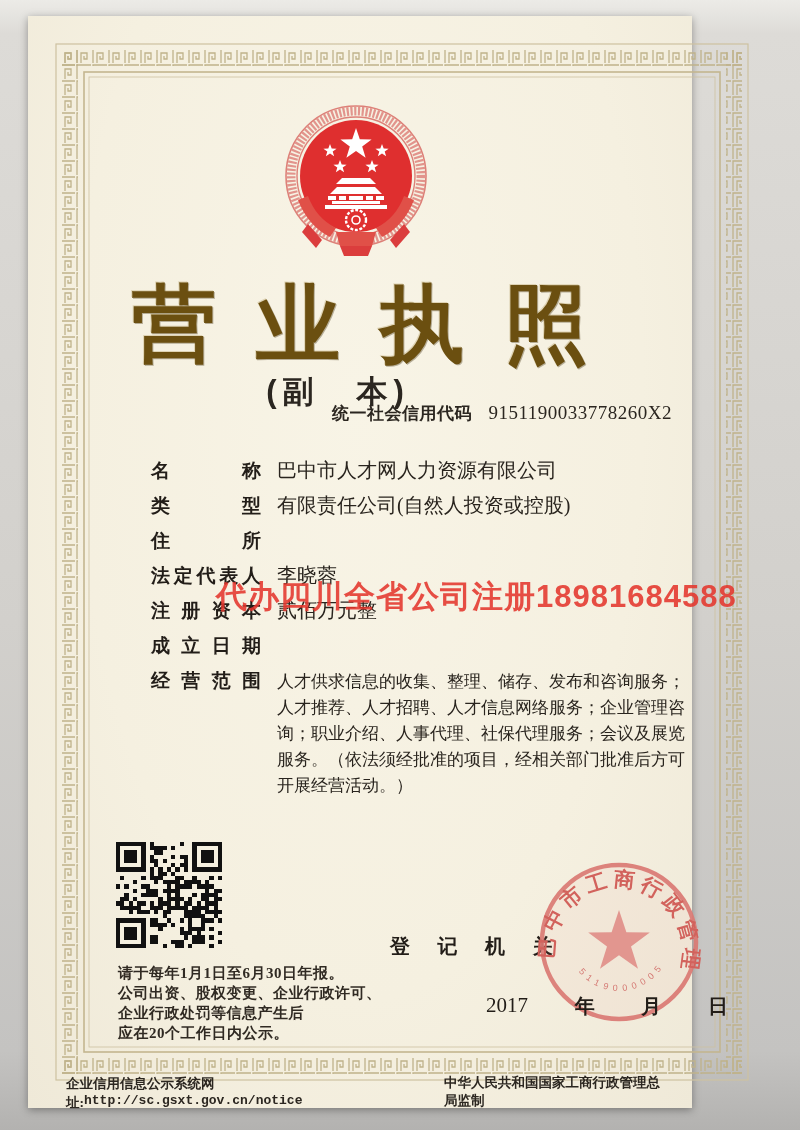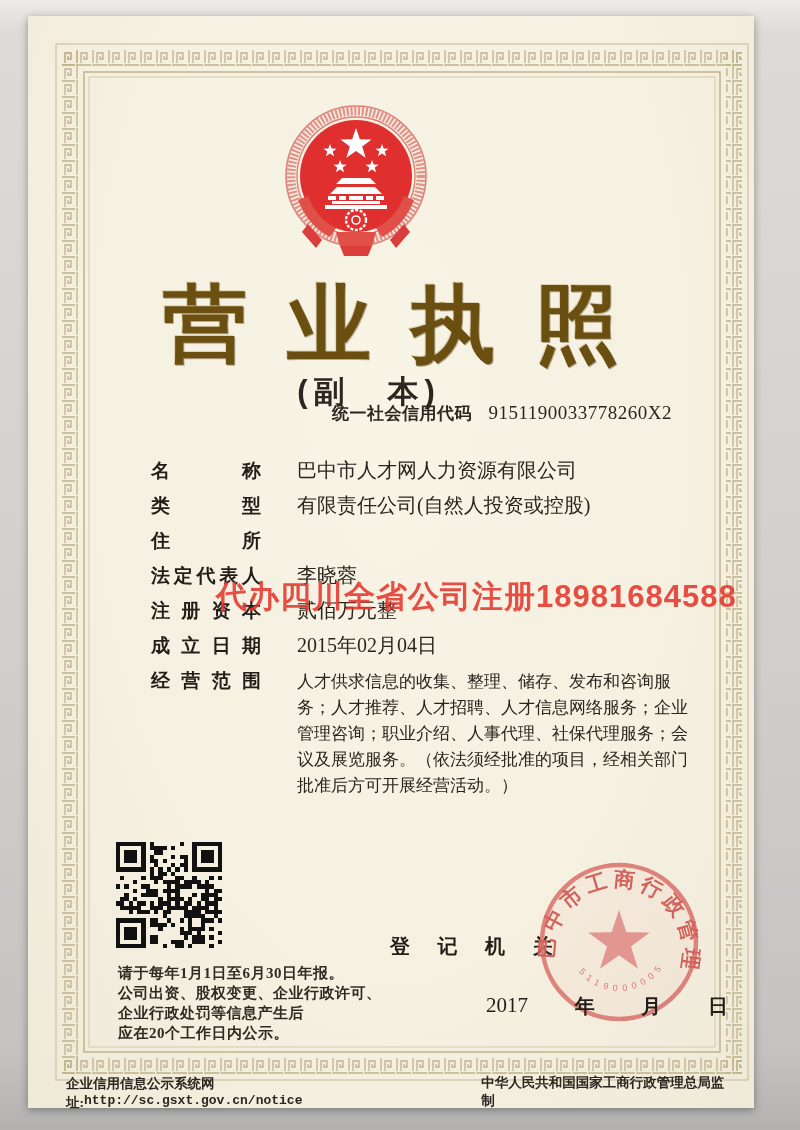--- a/index.html
+++ b/index.html
@@ -3,21 +3,21 @@
 <meta charset="utf-8">
 <style>
   * { margin:0; padding:0; box-sizing:border-box; }
   html,body { width:800px; height:1130px; overflow:hidden; }
   body {
     font-family:"Liberation Sans", sans-serif;
     background:linear-gradient(180deg,#ecebe7 0%, #dddbd7 3%, #d2d0cc 55%, #c4c3c1 93%, #b3b2b0 100%);
     position:relative;
   }
   .paper {
-    position:absolute; left:28px; top:16px; width:726px; height:1092px;
+    position:absolute; left:28px; top:16px; width:664px; height:1092px;
     background:radial-gradient(ellipse at 50% 35%, #f8f4e6 0%, #f5f0e0 60%, #efe9d8 100%);
     box-shadow:0 2px 8px rgba(0,0,0,.35);
   }
   .frame { position:absolute; left:0; top:0; }
   
   .emblem { position:absolute; left:250px; top:88px; }
   
   .title {
     position:absolute; top:252px; left:0; width:100%;
     text-align:center; font-size:84px; font-weight:bold;
@@ -38,21 +38,21 @@
   .credit-line .lbl { font-weight:bold; font-size:17px; letter-spacing:.5px; }
   .credit-line .val { font-family:"Liberation Serif", serif; font-size:19px; margin-left:12px; letter-spacing:.5px; }
   
   .fields { position:absolute; left:87px; top:443px; width:582px; color:#262220; }
   .frow { display:flex; align-items:flex-start; margin-bottom:11px; }
   .flabel {
     width:110px; flex:0 0 110px; font-weight:bold; font-size:19px;
     text-align:justify; text-align-last:justify; color:#221d18; line-height:24px;margin-left:36px;
   }
   .fvalue {
-    margin-left:36px; font-family:"Liberation Serif", serif; font-size:20px;
+    margin-left:16px; font-family:"Liberation Serif", serif; font-size:20px;
     line-height:23px; color:#29241e; flex:1;
   }
   .frow.row-scope .fvalue { font-size:17px; line-height:26px; }
   .frow.row-addr .fvalue { line-height:22px; }
   
   .watermark {
     position:absolute; left:188px; top:560px; white-space:nowrap;
     font-size:31px; font-weight:bold; color:rgba(228,53,44,.88);
     letter-spacing:1px; font-family:"Liberation Sans", sans-serif;
   }
@@ -165,21 +165,20 @@
     <div class="frow">
       <div class="flabel">法定代表人</div>
       <div class="fvalue">李晓蓉</div>
     </div>
     <div class="frow">
       <div class="flabel">注册资本</div>
       <div class="fvalue">贰佰万元整</div>
     </div>
     <div class="frow">
       <div class="flabel">成立日期</div>
-      <div class="fvalue">2015年02月04日</div>
     </div>
     <div class="frow row-scope">
       <div class="flabel">经营范围</div>
       <div class="fvalue">人才供求信息的收集、整理、储存、发布和咨询服务；人才推荐、人才招聘、人才信息网络服务；企业管理咨询；职业介绍、人事代理、社保代理服务；会议及展览服务。（依法须经批准的项目，经相关部门批准后方可开展经营活动。）</div>
     </div>
   </div>
 
   <div class="watermark">代办四川全省公司注册18981684588</div>
 
   <svg class="qr" id="qr-svg" width="106" height="106" viewBox="0 0 25 25" aria-hidden="true" shape-rendering="crispEdges">

